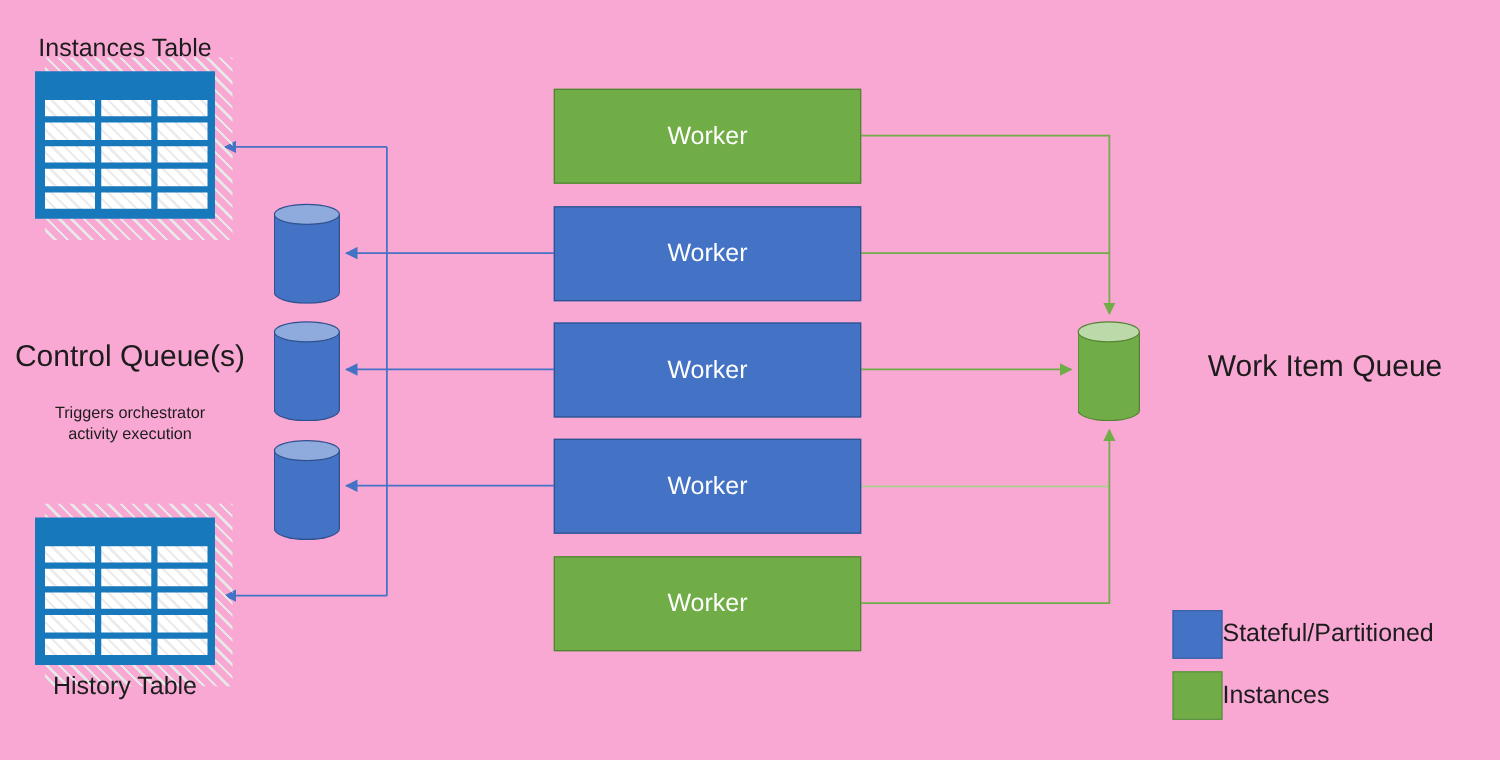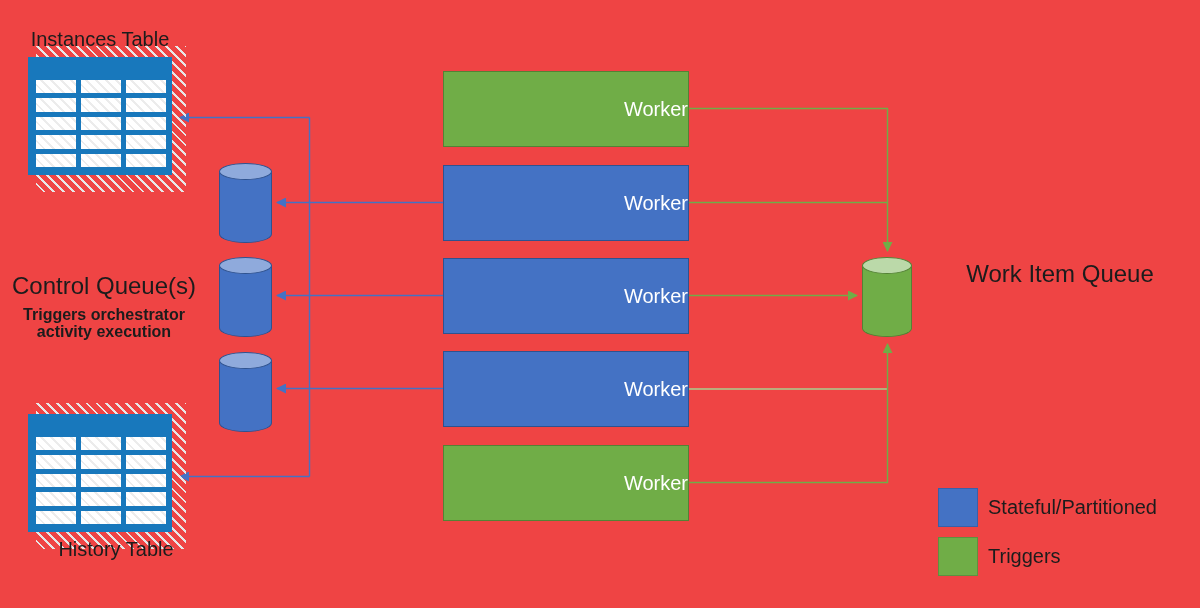--- a/index.html
+++ b/index.html
@@ -1,17 +1,17 @@
 <!DOCTYPE html>
 <html><head>
 <meta charset="utf-8">
 <style>
   html,body{margin:0;padding:0;background:#ffffff;}
   .canvas{
-    position:relative;width:1200px;height:608px;background:#ef4444;overflow:hidden;
+    position:relative;width:1200px;height:608px;background:#f9a8d4;overflow:hidden;
     font-family:"Liberation Sans",sans-serif;color:#1c1c1c;
   }
   svg.connectors{position:absolute;left:0;top:0;width:1200px;height:608px;pointer-events:none;}
 
   
   .tbl-shadow{
     position:absolute;width:150px;height:146px;
     background:repeating-linear-gradient(45deg,rgba(0,0,0,0) 0 5px,#e7e7e7 5px 7px);
   }
   .ticon{
@@ -35,37 +35,37 @@
     position:absolute;left:0;right:0;top:0;height:17px;box-sizing:border-box;
     border:1.4px solid #2f528f;background:#8faadc;border-radius:50%;
   }
   .cyl.green{width:50px;}
   .cyl.green .cyl-body{background:#70ad47;border-color:#548235;}
   .cyl.green .cyl-top{background:#bbd9a9;border-color:#548235;}
 
   
   .worker{
     position:absolute;left:443px;width:246px;height:76px;box-sizing:border-box;
-    display:flex;align-items:center;justify-content:flex-end;
+    display:flex;align-items:center;justify-content:center;
     color:#ffffff;font-size:20px;
   }
   .worker.stateful{background:#4472c4;border:1px solid #2f528f;}
   .worker.stateless{background:#70ad47;border:1px solid #548235;}
 
   
   .anno{position:absolute;text-align:center;}
   .anno .anno-title{font-size:24px;white-space:nowrap;}
-  .anno .anno-sub{font-size:16px;line-height:17px;margin-top:6px;white-space:nowrap;font-weight:bold;}
+  .anno .anno-sub{font-size:13px;line-height:17px;margin-top:21px;white-space:nowrap;}
 
   
   .legend-row{position:absolute;left:938px;display:flex;align-items:center;}
   .legend-swatch{width:40px;height:39px;box-sizing:border-box;flex:0 0 auto;}
   .legend-swatch.blue{border:1px solid #3a60a8;}
   .legend-swatch.green{border:1px solid #5e9140;}
-  .legend-label{margin-left:10px;font-size:20px;white-space:nowrap;}
+  .legend-label{font-size:20px;white-space:nowrap;}
 </style>
 </head>
 <body>
 
 <div class="canvas">
 
   <svg class="connectors">
     <defs>
       <marker id="arrB" markerUnits="userSpaceOnUse" markerWidth="11" markerHeight="10" refX="9" refY="5" orient="auto">
         <path d="M0 0 L10 5 L0 10 Z" fill="#4472c4"></path>
@@ -122,21 +122,21 @@
       <div class="tcell"></div>
       <div class="tcell"></div>
       <div class="tcell"></div>
       <div class="tcell"></div>
       <div class="tcell"></div>
       <div class="tcell"></div>
       <div class="tcell"></div>
       <div class="tcell"></div>
       <div class="tcell"></div>
     </div>
-  <div class="tbl-label" style="left:26px;top:538px;width:180px">History Table</div>
+  <div class="tbl-label" style="left:10px;top:538px;width:180px">History Table</div>
 
   <div class="anno" style="left:8px;top:272px;width:192px">
     <div class="anno-title">Control Queue(s)</div>
     <div class="anno-sub">
       <div>Triggers orchestrator</div>
       <div>activity execution</div>
     </div>
   </div>
 
   <div class="cyl" style="left:219px;top:163px">
@@ -166,26 +166,26 @@
   </div>
   <div class="worker stateless" style="top:445px">
     <span>Worker</span>
   </div>
 
   <div class="cyl green" style="left:862px;top:257px">
     <div class="cyl-body"></div>
     <div class="cyl-top"></div>
   </div>
 
-  <div class="anno" style="left:930px;top:260px;width:260px">
+  <div class="anno" style="left:930px;top:280px;width:260px">
     <div class="anno-title">Work Item Queue</div>
   </div>
 
   <div class="legend-row" style="top:488px">
     <div class="legend-swatch blue" style="background: rgb(68, 114, 196);"></div>
     <div class="legend-label">Stateful/Partitioned</div>
   </div>
   <div class="legend-row" style="top:537px">
     <div class="legend-swatch green" style="background: rgb(112, 173, 71);"></div>
-    <div class="legend-label">Triggers</div>
+    <div class="legend-label">Instances</div>
   </div>
 
 </div>
 
 </body></html>

